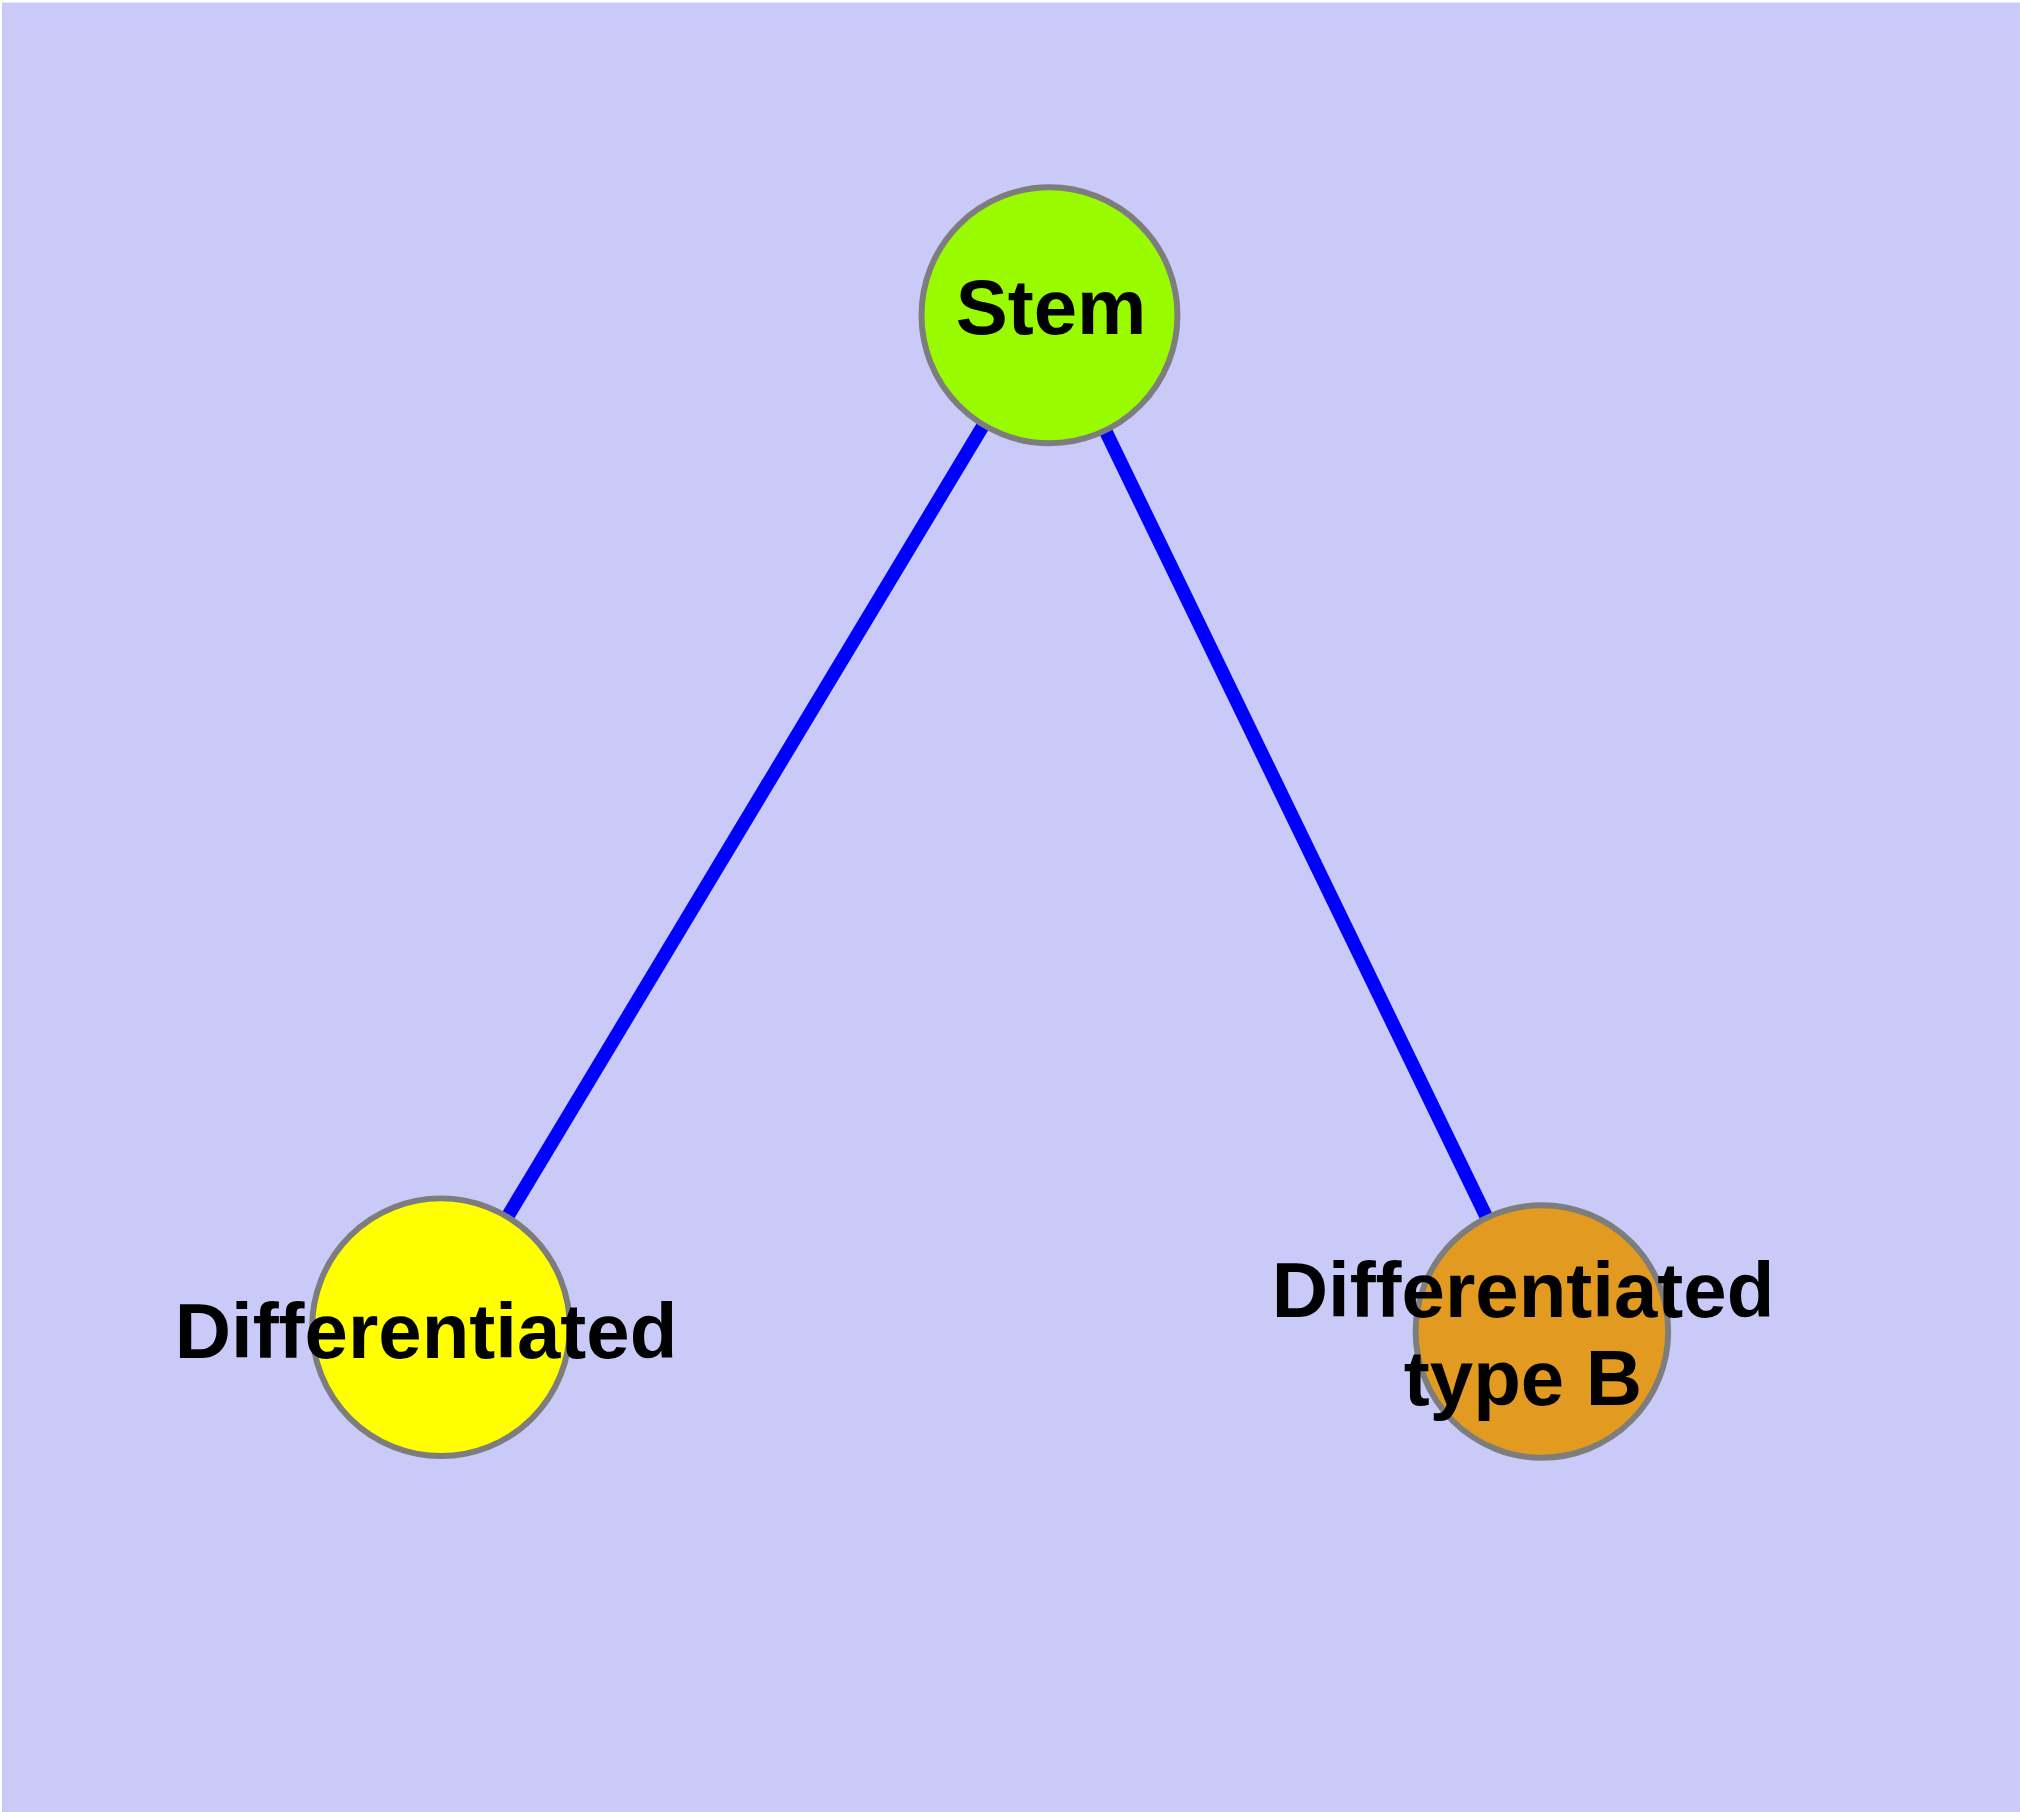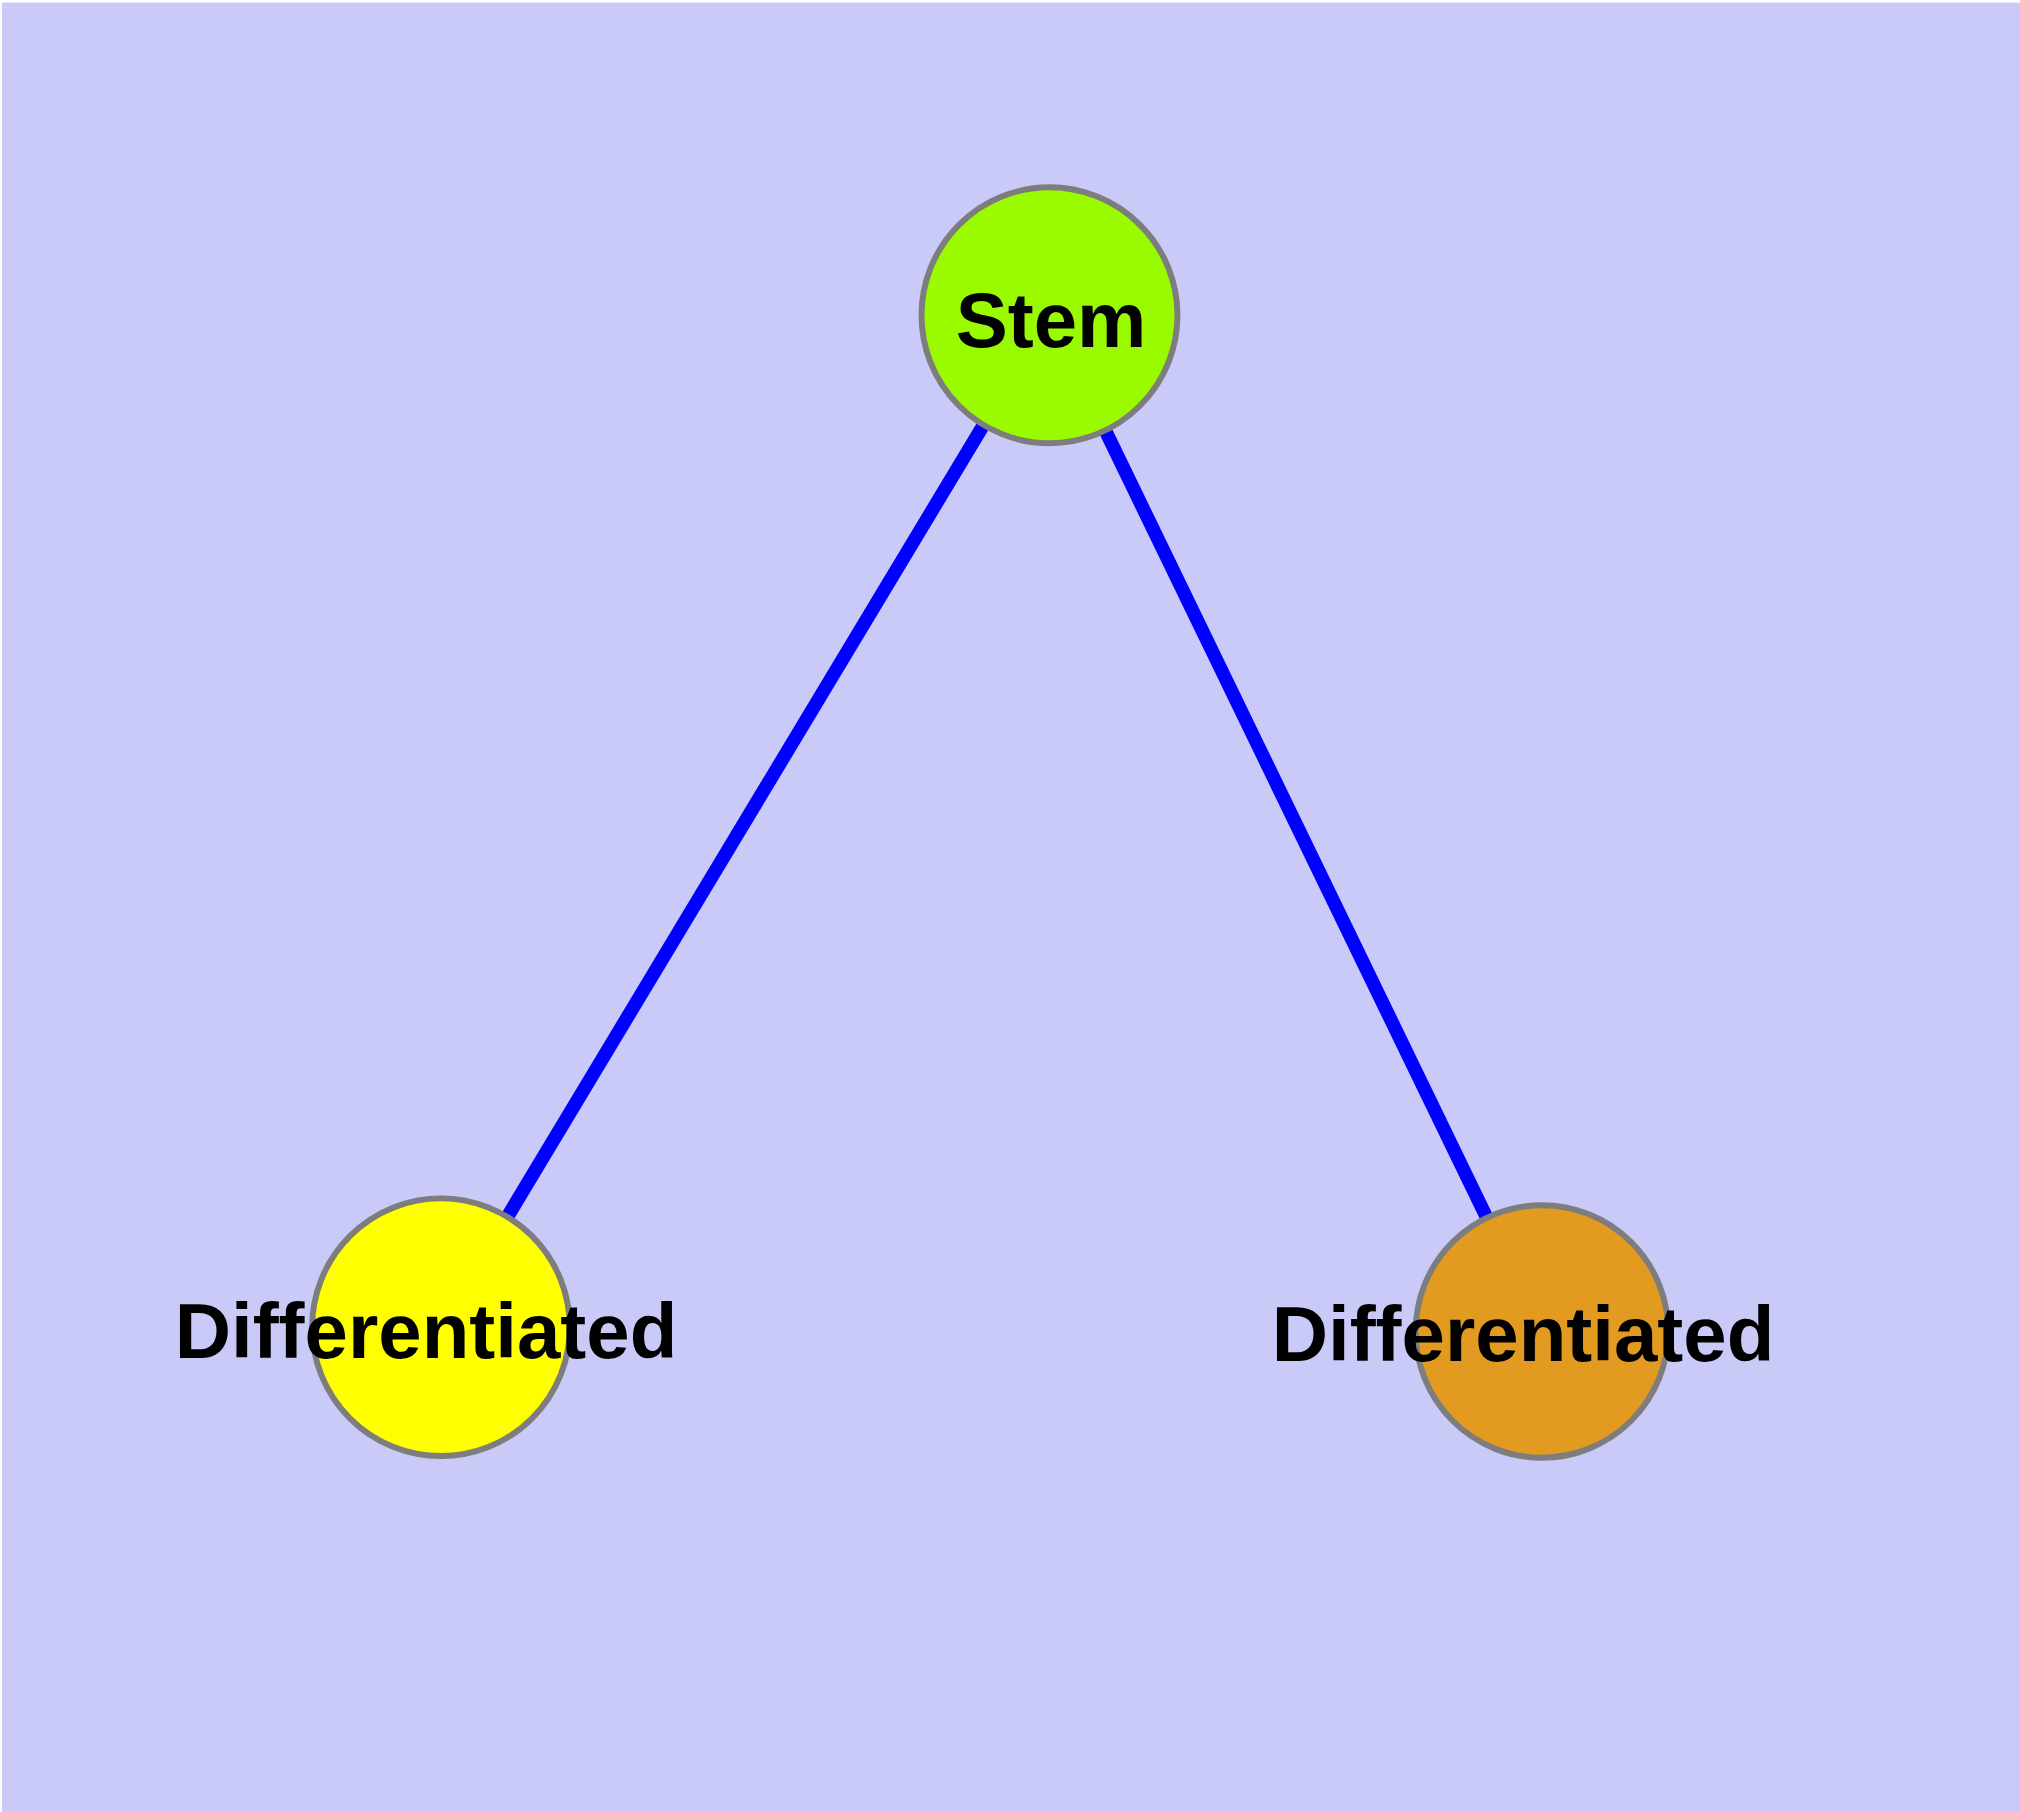--- a/index.html
+++ b/index.html
@@ -39,21 +39,21 @@
     font-size: 78px;
     line-height: 88px;
     text-align: center;
     white-space: nowrap;
     letter-spacing: 0;
   }
   .node-label .label-line {
     display: block;
   }
   
-  .label-stem   { left: 1051px; top: 320px;  }
+  .label-stem   { left: 1051px; top: 307px;  }
   .label-type-a { left: 426px;  top: 1331px; }
   .label-type-b { left: 1523px; top: 1334px; }
 </style>
 </head>
 <body>
 
 <div class="canvas">
 
   <svg class="graph-svg" viewBox="0 0 2384 2138">
 
@@ -68,16 +68,17 @@
   </svg>
 
   <div class="node-label label-stem">Stem</div>
 
   <div class="node-label label-type-a">
     <span class="label-line">Differentiated</span>
   </div>
 
   <div class="node-label label-type-b">
     <span class="label-line">Differentiated</span>
+    <span class="label-line">type B</span>
   </div>
 
 </div>
 
 
 </body></html>

